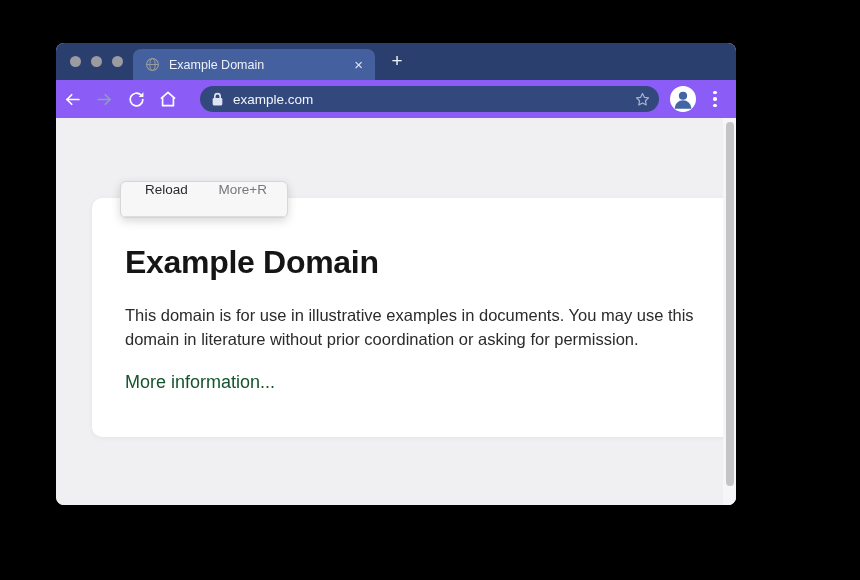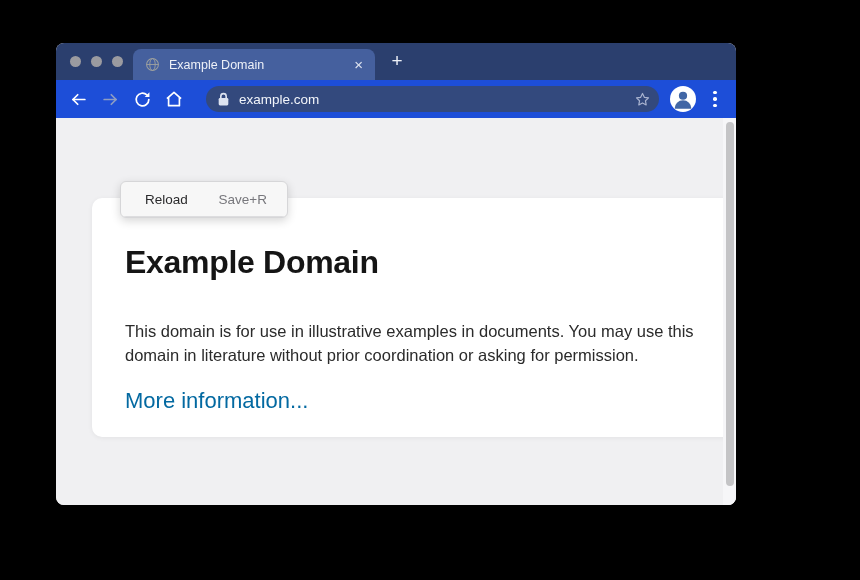--- a/index.html
+++ b/index.html
@@ -19,22 +19,22 @@
     padding: 0 10px 0 12px; }
   .tab-title { flex: 1; margin-left: 9px; font-size: 12.5px; color: #eef1f8;
     white-space: nowrap; overflow: hidden; }
   .tab-close { color: #dfe4f0; font-size: 15px; line-height: 1; cursor: default; padding: 0 2px; }
   .newtab { position: absolute; left: 330px; top: 5px; width: 22px; height: 26px;
     display: flex; align-items: center; justify-content: center;
     color: #eef1f8; font-size: 19px; font-weight: 400; }
   .favicon { width: 15px; height: 15px; opacity: .75; flex: none; }
 
   
-  .toolbar { height: 38px; background: #1d4ed8; display: flex; align-items: center;
-    padding: 0 12px 0 10px; }
+  .toolbar { height: 38px; background: #8b5cf6; display: flex; align-items: center;
+    padding: 0 12px 0 4px; }
   .tool-btn { width: 24px; height: 24px; display: flex; align-items: center;
     justify-content: center; margin-right: 8px; flex: none; }
   .addressbar { flex: 1; height: 26px; margin-left: 12px; background: #33497d;
     border-radius: 13px; display: flex; align-items: center; padding: 0 8px 0 11px; }
   .url-text { margin-left: 9px; font-size: 13.5px; color: #f2f5fa; flex: 1; }
   .star-btn { width: 18px; height: 18px; flex: none; display: flex; align-items: center; justify-content: center; }
   .avatar { width: 26px; height: 26px; border-radius: 50%; background: #fff; margin-left: 11px;
     display: flex; align-items: center; justify-content: center; overflow: hidden; flex: none; }
   .menu-dots { width: 18px; height: 24px; margin-left: 10px; display: flex; flex-direction: column;
     align-items: center; justify-content: center; gap: 3px; flex: none; }
@@ -45,30 +45,30 @@
 
   .scroll-track { position: absolute; right: 0; top: 0; width: 13px; height: 100%;
     background: #f6f6f8; }
   .scroll-thumb { position: absolute; right: 2px; top: 4px; width: 8px; height: 364px;
     border-radius: 4px; background: #c4c4c6; }
 
   .card { position: absolute; left: 36px; top: 80px; width: 661px; height: 239px;
     background: #fff; border-radius: 10px; box-shadow: 0 1px 5px rgba(0,0,0,.06);
     padding: 46px 40px 0 33px; }
   .card h1 { font-size: 32px; font-weight: 700; color: #151515; letter-spacing: -.3px; }
-  .card p { margin-top: 39px; font-size: 16.5px; line-height: 1.45; color: #2b2b2b;
+  .card p { margin-top: 23px; font-size: 16.5px; line-height: 1.45; color: #2b2b2b;
     max-width: 592px; }
-  .card a { display: inline-block; margin-top: 20px; font-size: 22px; color: #0369a1;
+  .card a { display: inline-block; margin-top: 20px; font-size: 18px; color: #14532d;
     text-decoration: none; }
 
   
   .ctx-menu { position: absolute; left: 64px; top: 63px; width: 168px;
     background: #f7f7f7; border: 1px solid #d6d6d8; border-radius: 6px;
     box-shadow: 0 3px 10px rgba(0,0,0,.16); overflow: hidden; z-index: 5; }
-  .ctx-item { height: 34px; display: flex; align-items: center; justify-content: space-between;
+  .ctx-item { height: 34px; display: flex; align-items: flex-start; justify-content: space-between;
     padding: 0 20px 0 24px; cursor: default; }
   .ctx-label { font-size: 13.5px; color: #2a2a2c; }
   .ctx-shortcut { font-size: 13.5px; color: #77777c; }
   .ctx-sep { height: 1px; background: #dddddf; }
 
   svg { display: block; }
 </style>
 </head>
 <body>
 
@@ -151,21 +151,21 @@
 
     <div class="card">
       <h1>Example Domain</h1>
       <p>This domain is for use in illustrative examples in documents. You may use this domain in literature without prior coordination or asking for permission.</p>
       <a href="#">More information...</a>
     </div>
 
     <div class="ctx-menu">
       <div class="ctx-item">
         <span class="ctx-label">Reload</span>
-        <span class="ctx-shortcut">Save+R</span>
+        <span class="ctx-shortcut">More+R</span>
       </div>
       <div class="ctx-sep"></div>
     </div>
 
     <div class="scroll-track">
       <div class="scroll-thumb"></div>
     </div>
 
   </div>
 </div>

